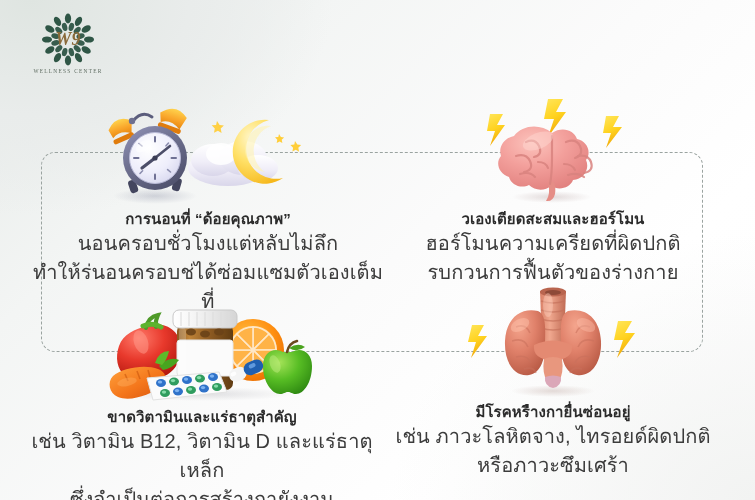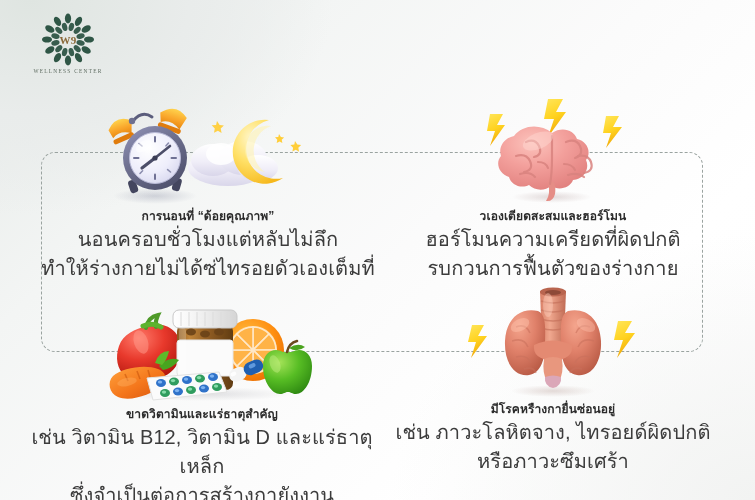--- a/index.html
+++ b/index.html
@@ -18,21 +18,21 @@
   }
 
   
   .logo{position:absolute;left:25px;top:13px;width:86px;height:72px;
         display:flex;flex-direction:column;align-items:center;justify-content:flex-start;}
   .logo-mark{position:relative;width:58px;height:53px;}
   .logo-mark svg{display:block;}
   .logo-w9{position:absolute;left:0;top:0;width:58px;height:53px;
            display:flex;align-items:center;justify-content:center;
            font-family:"Liberation Serif","DejaVu Serif",serif;
-           font-size:11px;letter-spacing:.2px;color:#8a6a3a;font-weight:600;}
+           font-size:18px;letter-spacing:.2px;color:#8a6a3a;font-weight:600;font-style:italic;}
   .logo-sub{margin-top:2px;font-family:"Liberation Serif","DejaVu Serif",serif;
             font-size:5.4px;letter-spacing:1.25px;color:#5d6b60;white-space:nowrap;}
 
   
   .title{
     position:absolute;left:118px;top:27px;width:600px;height:52px;
     display:flex;align-items:center;justify-content:center;
     font-size:36px;font-weight:bold;color:#2f5646;letter-spacing:.2px;
     text-shadow:0 1px 1px rgba(255,255,255,.7);
     white-space:nowrap;
@@ -49,21 +49,21 @@
   .card{position:absolute;width:360px;display:flex;flex-direction:column;align-items:center;}
   .card.q1{left:28px;top:96px;}
   .card.q2{left:373px;top:96px;}
   .card.q3{left:22px;top:290px;}
   .card.q4{left:373px;top:285px;}
 
   .art{position:relative;width:230px;height:108px;margin:0 auto;}
   .card.q3 .art,.card.q4 .art{height:112px;}
 
   .txt{width:100%;text-align:center;margin-top:4px;}
-  .c-head{font-size:12px;font-weight:bold;color:#2b2b2b;line-height:1.42;letter-spacing:.1px;}
+  .c-head{font-size:15px;font-weight:bold;color:#2b2b2b;line-height:1.42;letter-spacing:.1px;}
   .c-line{font-size:20px;color:#3c3c3c;line-height:1.44;letter-spacing:.1px;}
 
   
   .art svg{position:absolute;left:0;top:0;overflow:visible;}
 </style>
 </head>
 <body>
 
 <div id="stage">
 
@@ -215,21 +215,21 @@
         <line x1="62" y1="62" x2="49" y2="72" stroke="#4c4e69" stroke-width="3.2" stroke-linecap="round"></line>
         <line x1="62" y1="62" x2="77" y2="50" stroke="#4c4e69" stroke-width="2.6" stroke-linecap="round"></line>
         <circle cx="62" cy="62" r="2.6" fill="#3b3d55"></circle>
 
         <ellipse cx="51" cy="50" rx="9" ry="5" fill="#ffffff" opacity=".5" transform="rotate(-32 51 50)"></ellipse>
       </svg>
     </div>
     <div class="txt">
       <div class="c-head">การนอนที่ “ด้อยคุณภาพ”</div>
       <div class="c-line">นอนครอบชั่วโมงแต่หลับไม่ลึก</div>
-      <div class="c-line">ทำให้ร่างกายไม่ได้ซ่ไทรอยดัวเองเต็มที่</div>
+      <div class="c-line">ทำให้ร่นอนครอบช่ได้ซ่อมแซมตัวเองเต็มที่</div>
     </div>
   </div>
 
   <div class="card q2">
     <div class="art">
       <svg width="230" height="108" viewBox="0 0 230 108">
         <defs>
           <linearGradient id="boltG" x1="0" y1="0" x2="0.3" y2="1">
             <stop offset="0%" stop-color="#ffe65a"></stop>
             <stop offset="55%" stop-color="#ffd21f"></stop>

